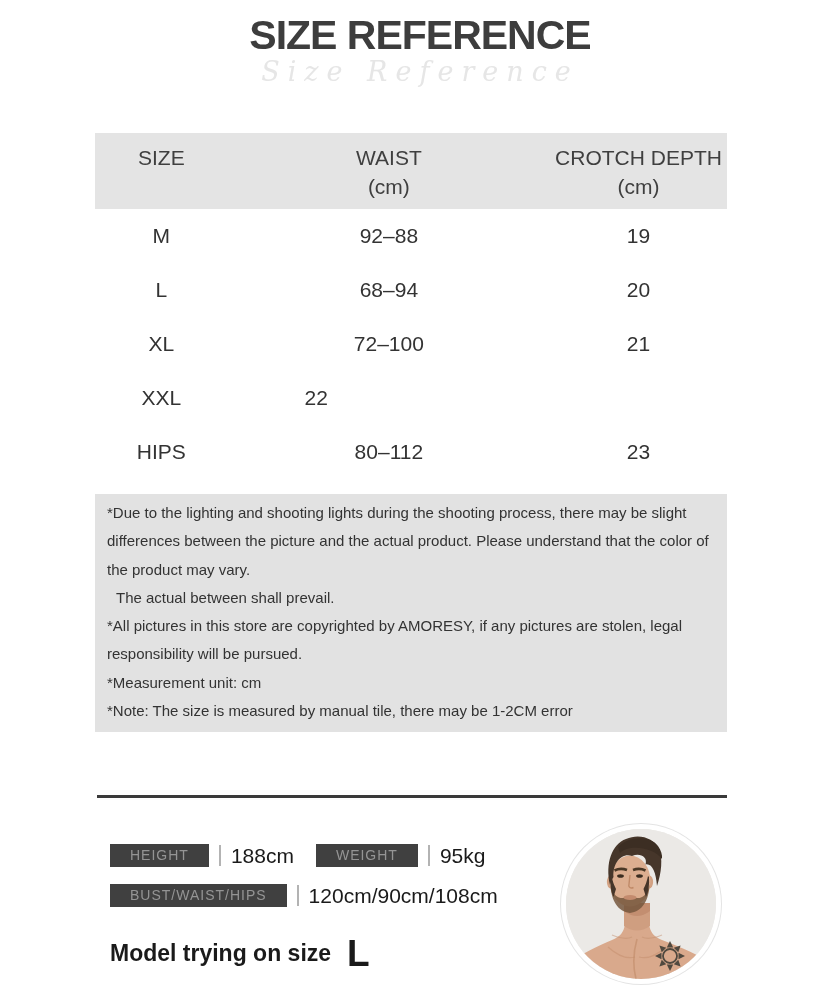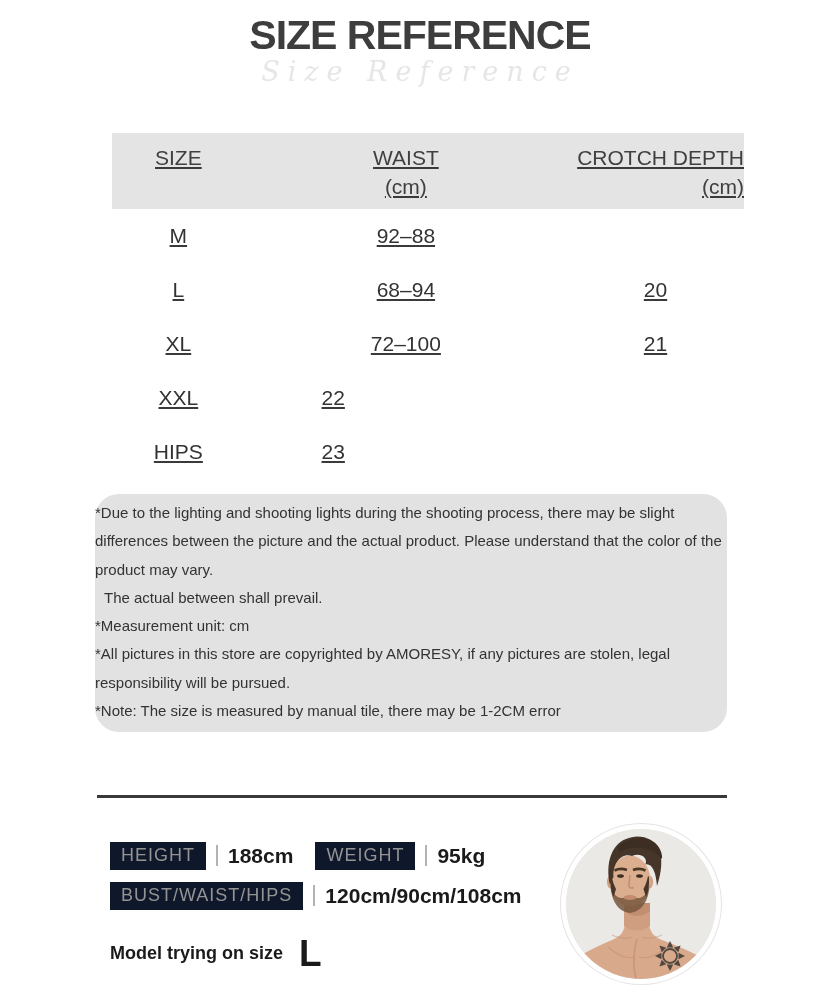--- a/index.html
+++ b/index.html
@@ -30,68 +30,67 @@
     top: 44px; left: 0; right: 0;
     text-align: center;
     font-family: "DejaVu Serif", serif;
     font-style: italic;
     font-size: 27px;
     letter-spacing: 8px;
     color: #e6e6e6;
     user-select: none;
   }
   
-  .size-table { position: absolute; left: 112px; top: 121px; width: 632px; text-decoration: underline; }
+  .size-table { position: absolute; left: 95px; top: 121px; width: 632px; }
   .thead {
     display: flex;
     background: #e4e4e4;
     padding: 10px 0 8px;
   }
   .th { text-align: center; font-size: 21px; line-height: 29px; color: #3f3f3f; }
   .c1 { width: 21%; }
   .c2 { width: 51%; }
-  .c3 { width: 28%; text-align: right; }
+  .c3 { width: 28%; }
   .th .unit { display: block; }
   .tr { display: flex; height: 54px; align-items: center; }
   .td { text-align: center; font-size: 21px; color: #333333; }
   
   .notes {
     position: absolute;
     left: 95px; top: 482px;
     width: 632px;
     background: #e2e2e2;
-    padding: 5px 0 7px;
+    padding: 5px 12px 7px;
     font-size: 15px;
     line-height: 28.3px;
     color: #333333;
-    border-radius: 24px;
   }
   .notes p { margin: 0; }
   .indent-sm { padding-left: 9px; }
   .indent-lg { padding-left: 28px; }
   
   .divider { position: absolute; height: 3px; background: #3a3a3a; }
   .divider.top { left: 97px; top: 783px; width: 630px; }
   .divider.bottom { left: 100px; top: 992px; width: 627px; }
   
   .model-info { position: absolute; left: 110px; top: 830px; }
   .info-row { display: flex; align-items: center; height: 27px; margin-bottom: 13px; }
   .group { display: flex; align-items: center; margin-right: 22px; }
   .chip {
-    background: #0f172a;
+    background: #404040;
     color: #949494;
-    font-size: 18px;
+    font-size: 14px;
     letter-spacing: 1px;
-    padding: 3px 11px 4px;
+    padding: 3px 20px 4px;
     white-space: nowrap;
   }
   .bar { width: 2px; height: 21px; background: #b3b3b3; margin: 0 10px; }
-  .val { font-size: 21px; font-weight: 700; color: #1a1a1a; white-space: nowrap; }
+  .val { font-size: 21px; font-weight: 400; color: #1a1a1a; white-space: nowrap; }
   .trying-row { display: flex; align-items: center; margin-top: 26px; }
-  .trying-label { font-size: 18px; font-weight: 700; color: #1a1a1a; }
+  .trying-label { font-size: 23px; font-weight: 700; color: #1a1a1a; }
   .trying-size { font-size: 37px; font-weight: 700; color: #1a1a1a; margin-left: 16px; line-height: 1; }
   
   .model-photo {
     position: absolute;
     left: 561px; top: 812px;
     width: 160px; height: 160px;
     border-radius: 50%;
     background: #ffffff;
     box-shadow: 0 0 0 1px #e4e4e4;
     display: flex; align-items: center; justify-content: center;
@@ -123,46 +122,48 @@
       </div>
       <div class="th c3">
         <span>CROTCH DEPTH</span>
         <span class="unit">(cm)</span>
       </div>
     </div>
 
     <div class="tr">
       <div class="td c1">M</div>
       <div class="td c2">92–88</div>
+      <div class="td c3">19</div>
     </div>
     <div class="tr">
       <div class="td c1">L</div>
       <div class="td c2">68–94</div>
       <div class="td c3">20</div>
     </div>
     <div class="tr">
       <div class="td c1">XL</div>
       <div class="td c2">72–100</div>
       <div class="td c3">21</div>
     </div>
     <div class="tr">
       <div class="td c1">XXL</div>
       <div class="td c3">22</div>
     </div>
     <div class="tr">
       <div class="td c1">HIPS</div>
+      <div class="td c2">80–112</div>
       <div class="td c3">23</div>
     </div>
   </div>
 
   <div class="notes">
     <p>*Due to the lighting and shooting lights during the shooting process, there may be slight differences between the picture and the actual product. Please understand that the color of the product may vary.</p>
     <p class="indent-sm">The actual between shall prevail.</p>
+    <p>*All pictures in this store are copyrighted by AMORESY, if any pictures are stolen, legal responsibility will be pursued.</p>
     <p>*Measurement unit: cm</p>
-    <p>*All pictures in this store are copyrighted by AMORESY, if any pictures are stolen, legal responsibility will be pursued.</p>
     <p>*Note: The size is measured by manual tile, there may be 1-2CM error</p>
   </div>
 
   <div class="divider top"></div>
 
   <div class="model-info">
     <div class="info-row">
       <div class="group">
         <span class="chip">HEIGHT</span>
         <span class="bar"></span>

